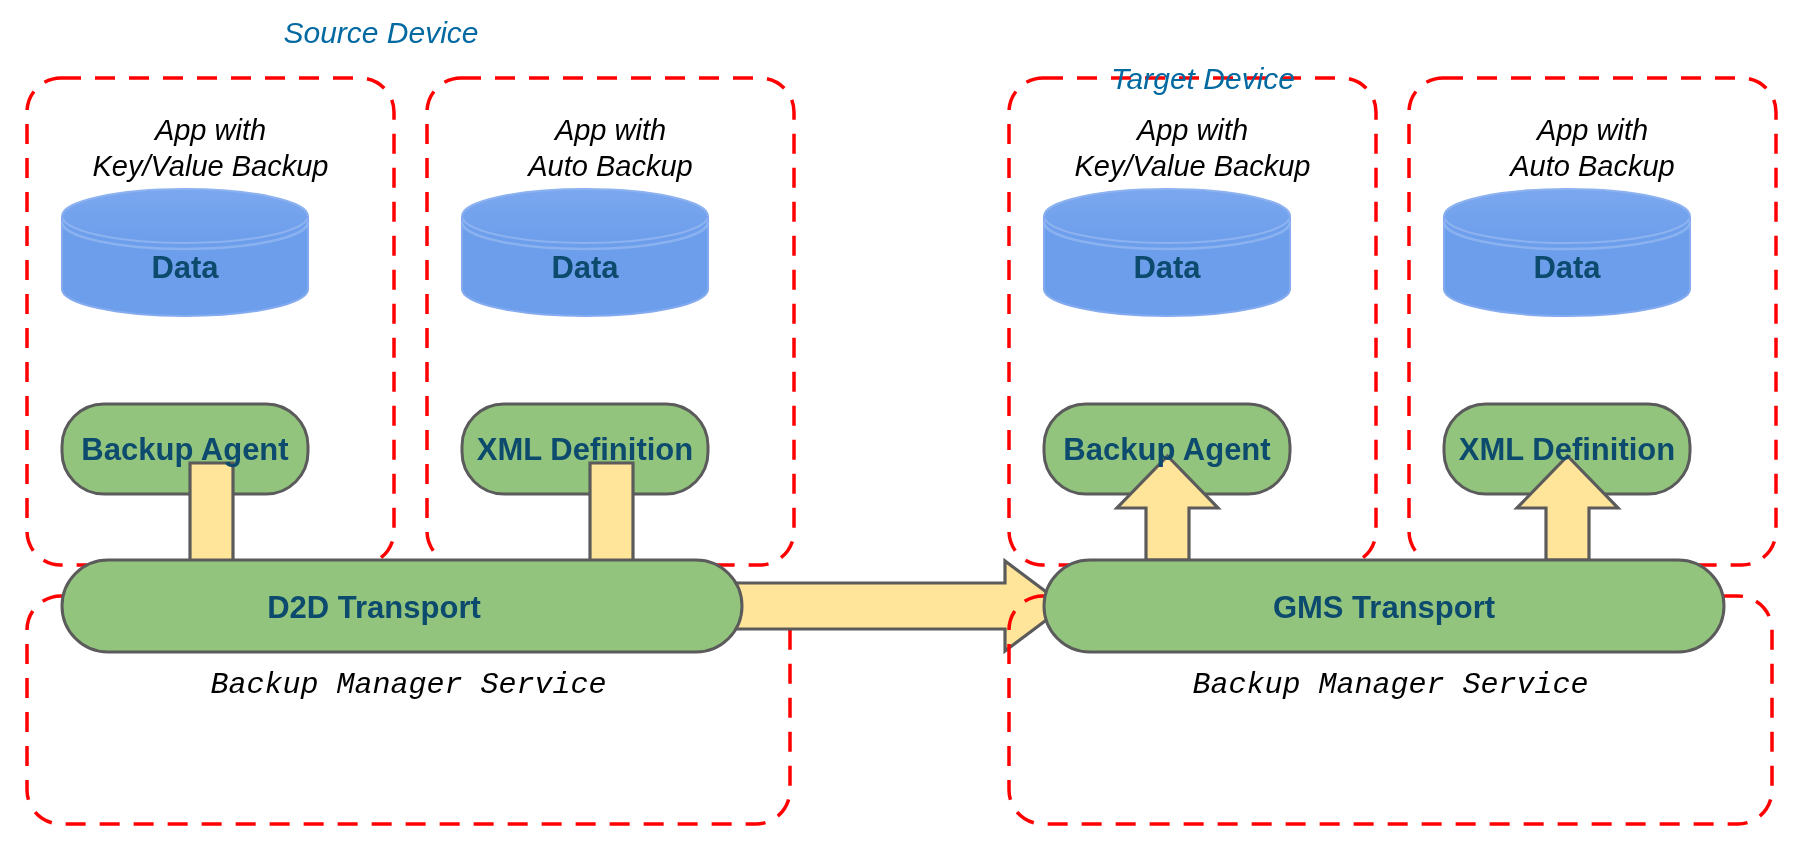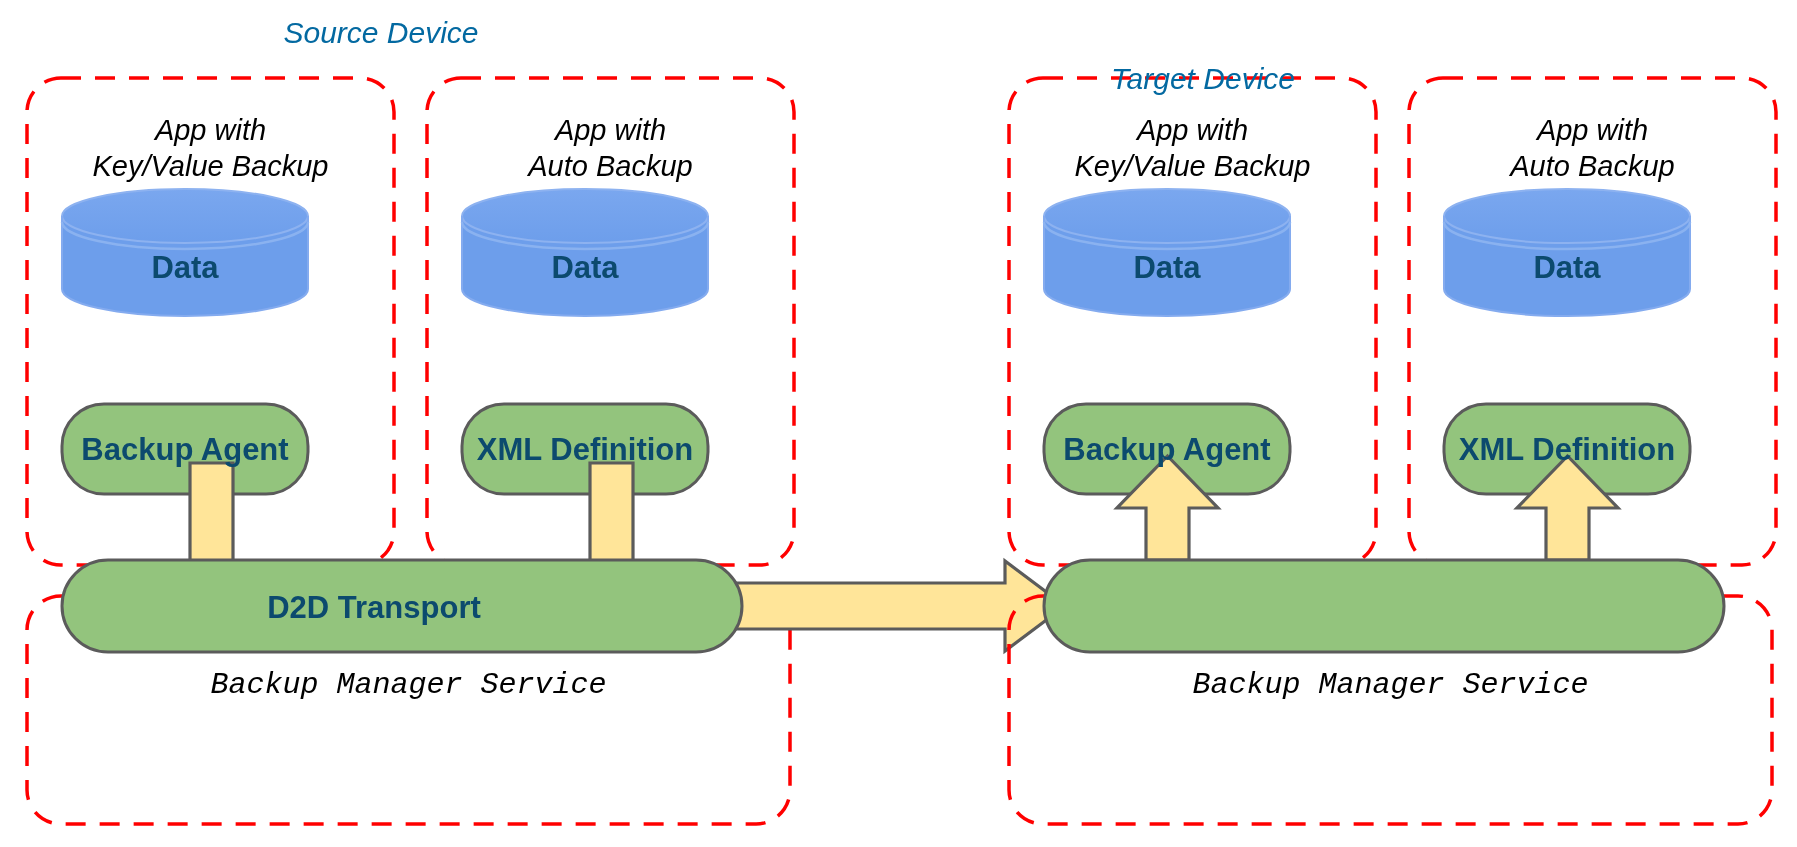--- a/index.html
+++ b/index.html
@@ -186,17 +186,18 @@
   <div class="shape-label cyl-label" style="left:462px; top:250px; width:246px;">Data</div>
   <div class="shape-label cyl-label" style="left:1044px; top:250px; width:246px;">Data</div>
   <div class="shape-label cyl-label" style="left:1444px; top:250px; width:246px;">Data</div>
 
   <div class="shape-label box-label" style="left:50px; top:432px; width:270px;">Backup Agent</div>
   <div class="shape-label box-label" style="left:450px; top:432px; width:270px;">XML Definition</div>
   <div class="shape-label box-label" style="left:1032px; top:432px; width:270px;">Backup Agent</div>
   <div class="shape-label box-label" style="left:1432px; top:432px; width:270px;">XML Definition</div>
 
   <div class="shape-label transport-label" style="left:62px; top:590px; width:600px;margin-left:12px;">D2D Transport</div>
+  <div class="shape-label transport-label" style="left:1044px; top:590px; width:680px;">GMS Transport</div>
 
   <div class="service-title" style="left:27px; top:668px; width:763px;">Backup Manager Service</div>
   <div class="service-title" style="left:1009px; top:668px; width:763px;">Backup Manager Service</div>
 
 </div>
 
 </body></html>

